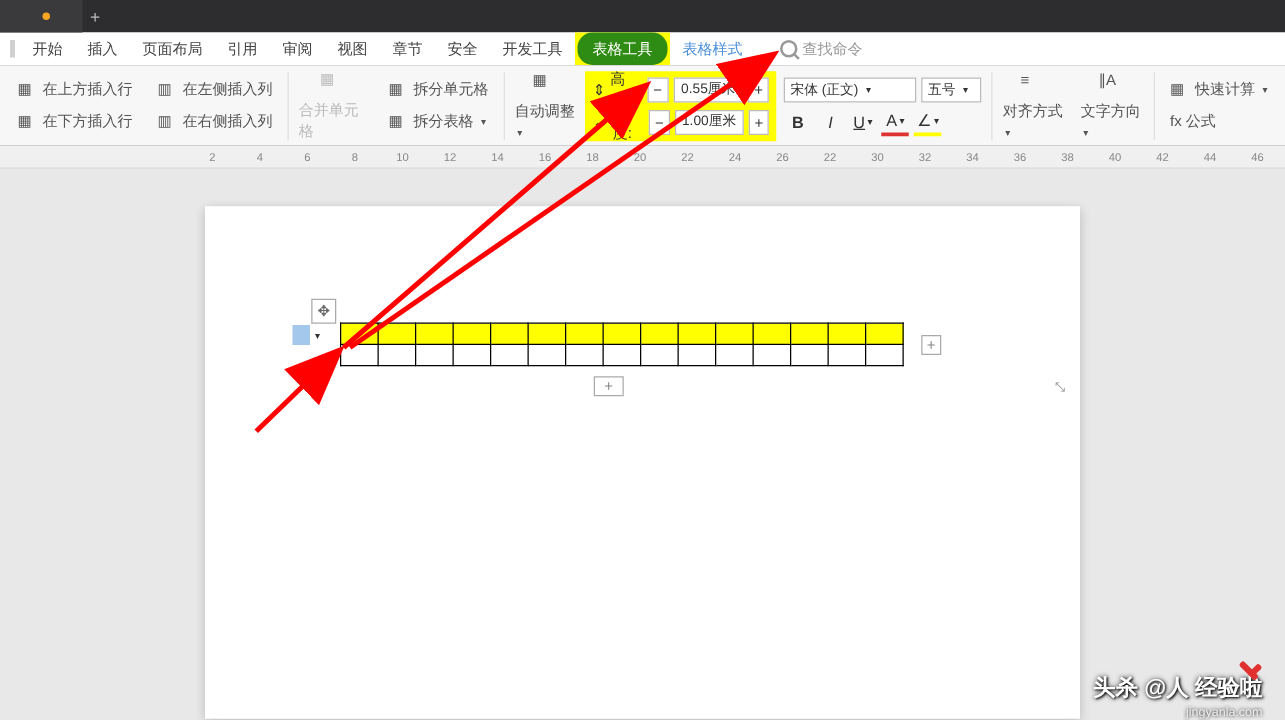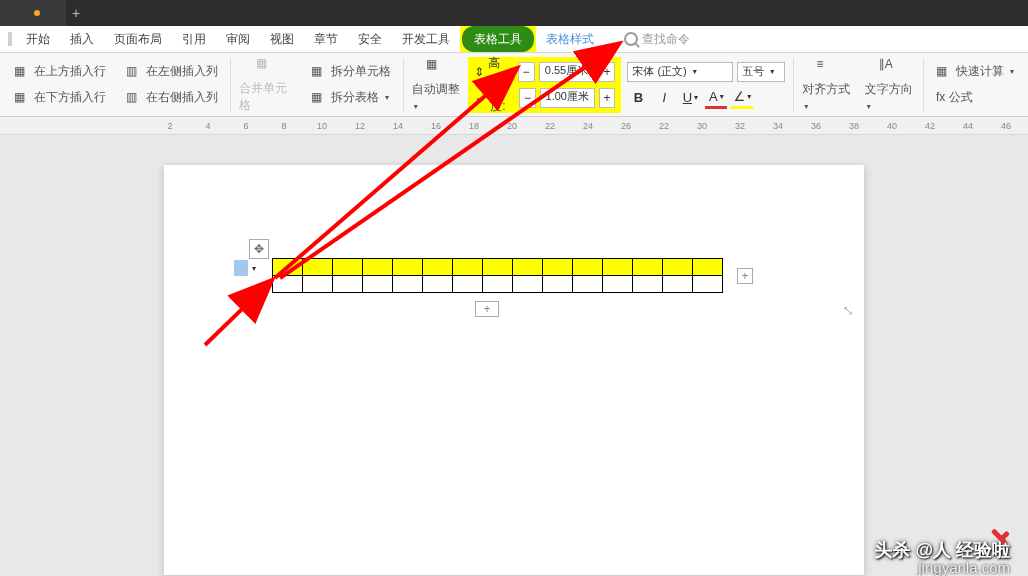--- a/index.html
+++ b/index.html
@@ -38,21 +38,21 @@
   .movehandle{position:absolute;left:85px;top:74px;width:20px;height:20px;border:1px solid #aaa;background:#fff;display:flex;align-items:center;justify-content:center;font-size:12px;color:#666;}
   .doctable { position:absolute; left:108px; top:93px; border-collapse:collapse; }
   .doctable td { border:1px solid #000; width:30px; height:17px; }
   .doctable tr:first-child td { background:#ffff00; }
   .sideclip{position:absolute;left:70px;top:95px;display:flex;align-items:center;gap:2px;}
   .clipicon{width:14px;height:16px;background:#4a90d9;opacity:.5;}
   .addrow{position:absolute;left:311px;top:136px;width:24px;height:16px;border:1px solid #aaa;background:#fff;text-align:center;line-height:14px;color:#888;cursor:pointer;}
   .addcol{position:absolute;left:573px;top:103px;width:16px;height:16px;border:1px solid #aaa;background:#fff;text-align:center;line-height:14px;color:#888;cursor:pointer;}
   .resize{position:absolute;left:680px;top:140px;width:14px;height:14px;font-size:10px;color:#888;}
   .watermark{position:absolute;right:18px;bottom:14px;color:#fff;font-size:18px;font-weight:bold;text-shadow:0 0 4px rgba(0,0,0,.8),1px 1px 2px #000;}
-  .wm2{position:absolute;right:18px;bottom:0;color:#eee;font-size:15px;text-shadow:0 0 3px #000;}
+  .wm2{position:absolute;right:18px;bottom:0;color:#eee;font-size:10px;text-shadow:0 0 3px #000;}
   .redmark{position:absolute;right:16px;bottom:28px;width:22px;height:22px;}
   .redmark:before,.redmark:after{content:"";position:absolute;background:#e03030;width:18px;height:5px;border-radius:2px;}
   .redmark:before{transform:rotate(45deg);top:8px;}
   .redmark:after{transform:rotate(-45deg);top:8px;width:12px;left:8px;}
   svg.arrows{position:absolute;left:0;top:0;pointer-events:none;}
   .disabled{color:#bbb;}
 </style>
 </head>
 <body>
 

